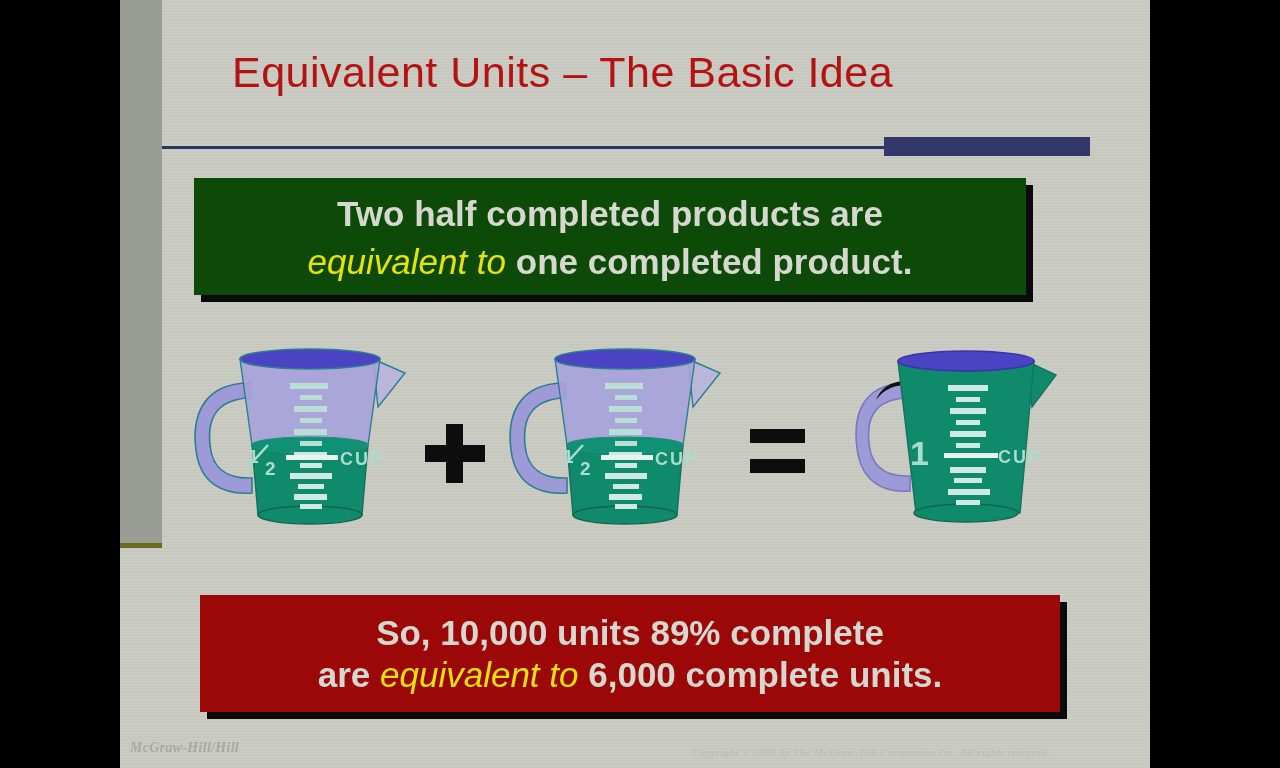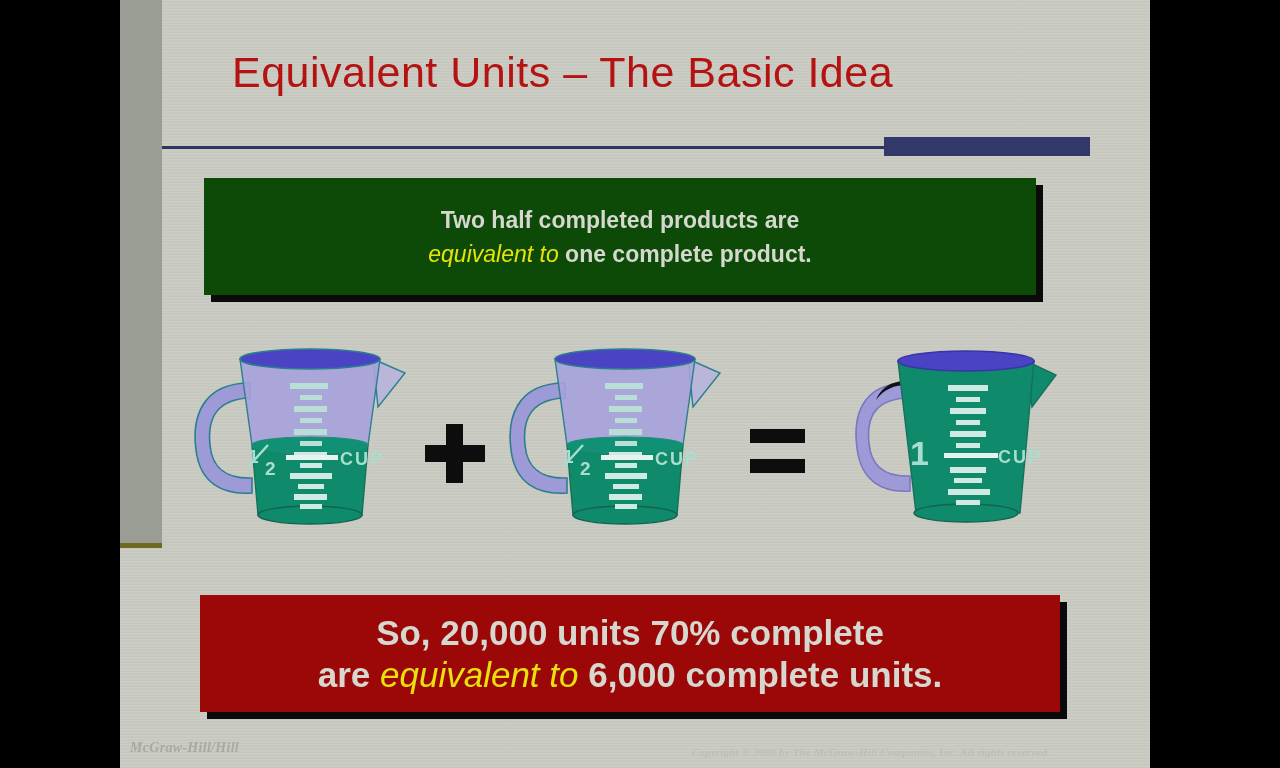--- a/index.html
+++ b/index.html
@@ -34,22 +34,22 @@
              background:#32386a;}
 
   
   .box{position:absolute;box-sizing:border-box;
        display:flex;flex-direction:column;align-items:center;justify-content:center;
        text-align:center;line-height:1.18;color:#d6d8d0;font-weight:bold;
        box-shadow:7px 7px 0 #0a0a0a;}
   .box .ln{white-space:nowrap;}
   .box em{font-style:italic;color:#e8e20c;font-weight:normal;}
 
-  #green-box{left:204px;top:178px;width:832px;height:117px;
-             background:#0d4a08;font-size:23px;padding-top:2px;gap:6px;}
+  #green-box{left:194px;top:178px;width:832px;height:117px;
+             background:#0d4a08;font-size:35px;padding-top:2px;gap:6px;}
   #red-box{left:200px;top:595px;width:860px;height:117px;
            background:#9c0808;font-size:35px;}
 
   
   .cups{position:absolute;left:160px;top:345px;width:950px;height:210px;}
   .cup-wrap{position:absolute;top:0;}
   #cup1{left:30px;}
   #cup2{left:345px;}
   #cup3{left:690px;}
 
@@ -81,21 +81,21 @@
   <div class="left-band"></div>
   <div class="left-band-foot"></div>
 
   <div class="title">Equivalent Units – The Basic Idea</div>
 
   <div class="rule-thin"></div>
   <div class="rule-thick"></div>
 
   <div class="box" id="green-box">
     <div class="ln">Two half completed products are</div>
-    <div class="ln"><span></span><em>equivalent to</em><span> one complete product.</span></div>
+    <div class="ln"><span></span><em>equivalent to</em><span> one completed product.</span></div>
   </div>
 
   <div class="cups">
 
     <div class="cup-wrap" id="cup1">
       <svg width="230" height="200" viewBox="0 0 230 200">
 
         <path d="M60 38 C10 38 2 75 6 105 C10 138 32 150 62 148 L62 133 C38 134 22 124 20 100 C17 72 28 54 60 53 Z" fill="#9e9ad8" stroke="#2a7f8e" stroke-width="1.6"></path>
 
         <path d="M183 14 L215 28 L188 62 Z" fill="#b3afe0" fill-opacity="0.75" stroke="#2a7f8e" stroke-width="1.4"></path>
@@ -203,20 +203,20 @@
           <rect x="106" y="155" width="24" height="5"></rect>
         </g>
         <rect x="94" y="108" width="54" height="5" fill="#e7f3ef"></rect>
         <text x="60" y="120" font-family="Liberation Sans, sans-serif" font-size="34" font-weight="bold" fill="#a8ddd0">1</text>
         <text x="148" y="118" font-family="Liberation Sans, sans-serif" font-size="18" font-weight="bold" letter-spacing="2" fill="#a8ddd0">CUP</text>
       </svg>
     </div>
   </div>
 
   <div class="box" id="red-box">
-    <div class="ln">So, 20,000 units 70% complete</div>
+    <div class="ln">So, 10,000 units 89% complete</div>
     <div class="ln"><span>are </span><em>equivalent to</em><span> 6,000 complete units.</span></div>
   </div>
 
   <div class="footer-left">McGraw-Hill/Hill</div>
   <div class="footer-right">Copyright © 2008 by The McGraw-Hill Companies, Inc. All rights reserved.</div>
 
 </div>
 
 </body></html>

